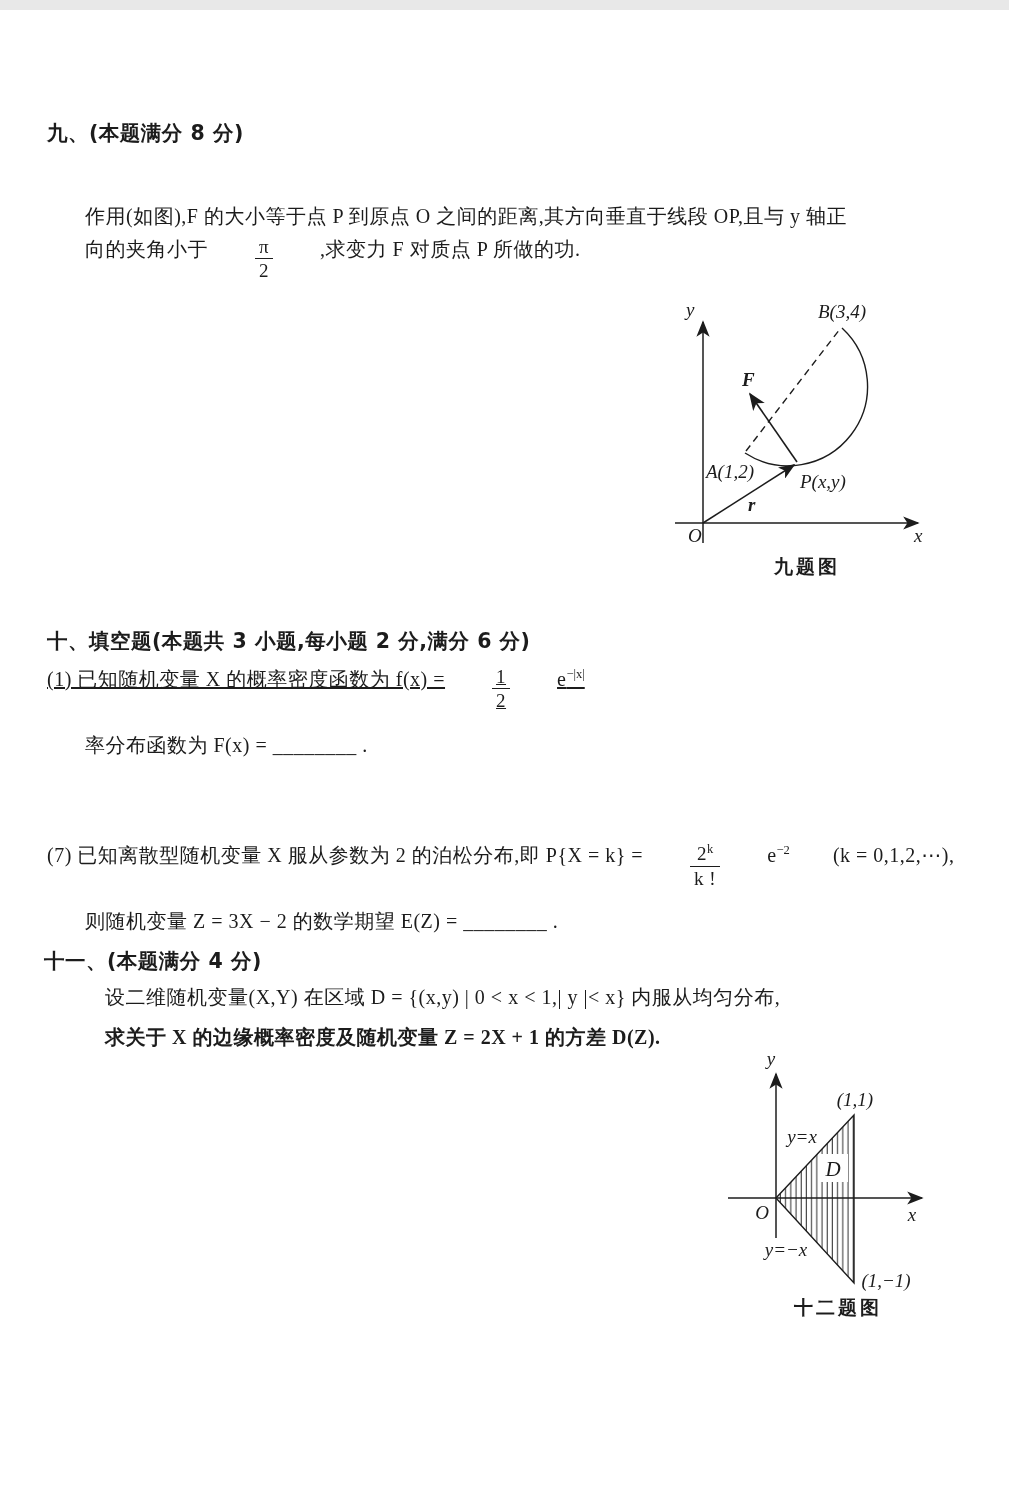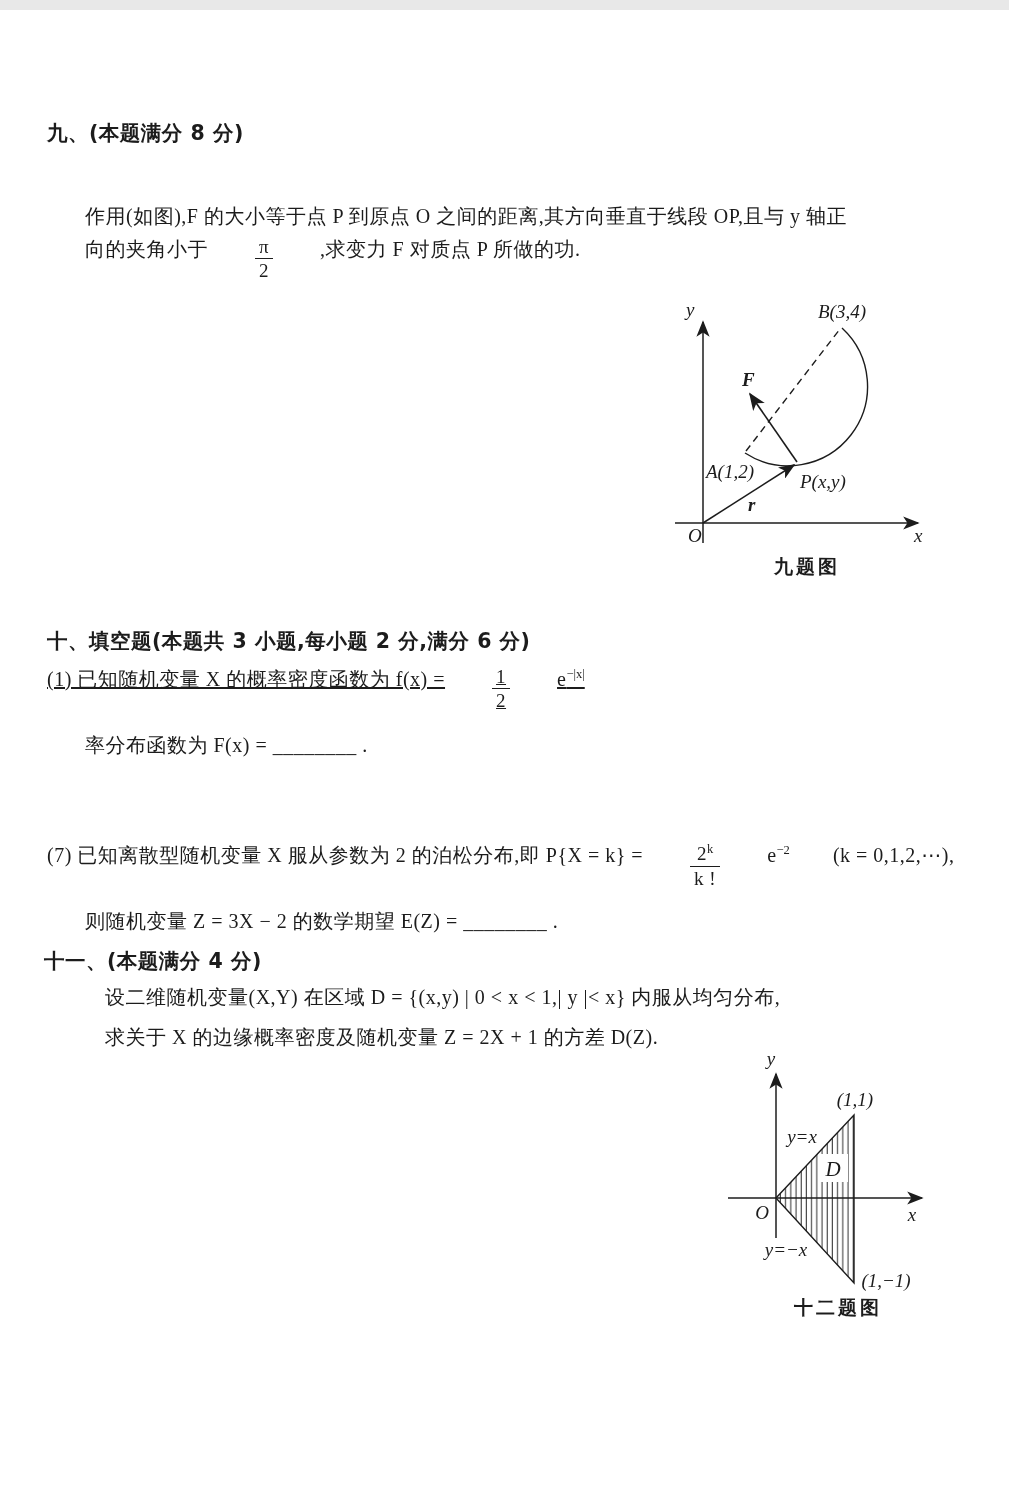--- a/index.html
+++ b/index.html
@@ -109,21 +109,21 @@
     <span><span>e</span><sup>−2</sup></span>
     <span>(k = 0,1,2,⋯),</span>
   </div>
 
   <div class="tline" style="left:85px; top:898px;">则随机变量 Z = 3X − 2 的数学期望 E(Z) = ________ .</div>
 
   <div class="tline hdr" style="left:44px; top:938px;">十一、(本题满分 4 分)</div>
 
   <div class="tline" style="left:105px; top:974px;">设二维随机变量(X,Y) 在区域 D = {(x,y) | 0 &lt; x &lt; 1,| y |&lt; x} 内服从均匀分布,</div>
 
-  <div class="tline" style="left:105px; top:1014px;">求关于 X 的边缘概率密度及随机变量 Z = 2X + 1 的方差 D(Z).</div>
+  <div class="tline" style="left:105px; top:1014px;font-weight:bold;">求关于 X 的边缘概率密度及随机变量 Z = 2X + 1 的方差 D(Z).</div>
 
   <svg class="figure" style="left:690px; top:1032px;" width="285" height="290" viewBox="0 0 285 290">
     <defs>
       <marker id="arr12" viewBox="0 0 10 8" refX="9" refY="4" markerWidth="11" markerHeight="9" orient="auto">
         <path d="M0,0 L10,4 L0,8 L2.6,4 Z" fill="#1c1c1c"></path>
       </marker>
       <pattern id="vhatch" width="5.2" height="8" patternUnits="userSpaceOnUse">
         <line x1="2" y1="0" x2="2" y2="8" stroke="#2a2a2a" stroke-width="1"></line>
       </pattern>
     </defs>

